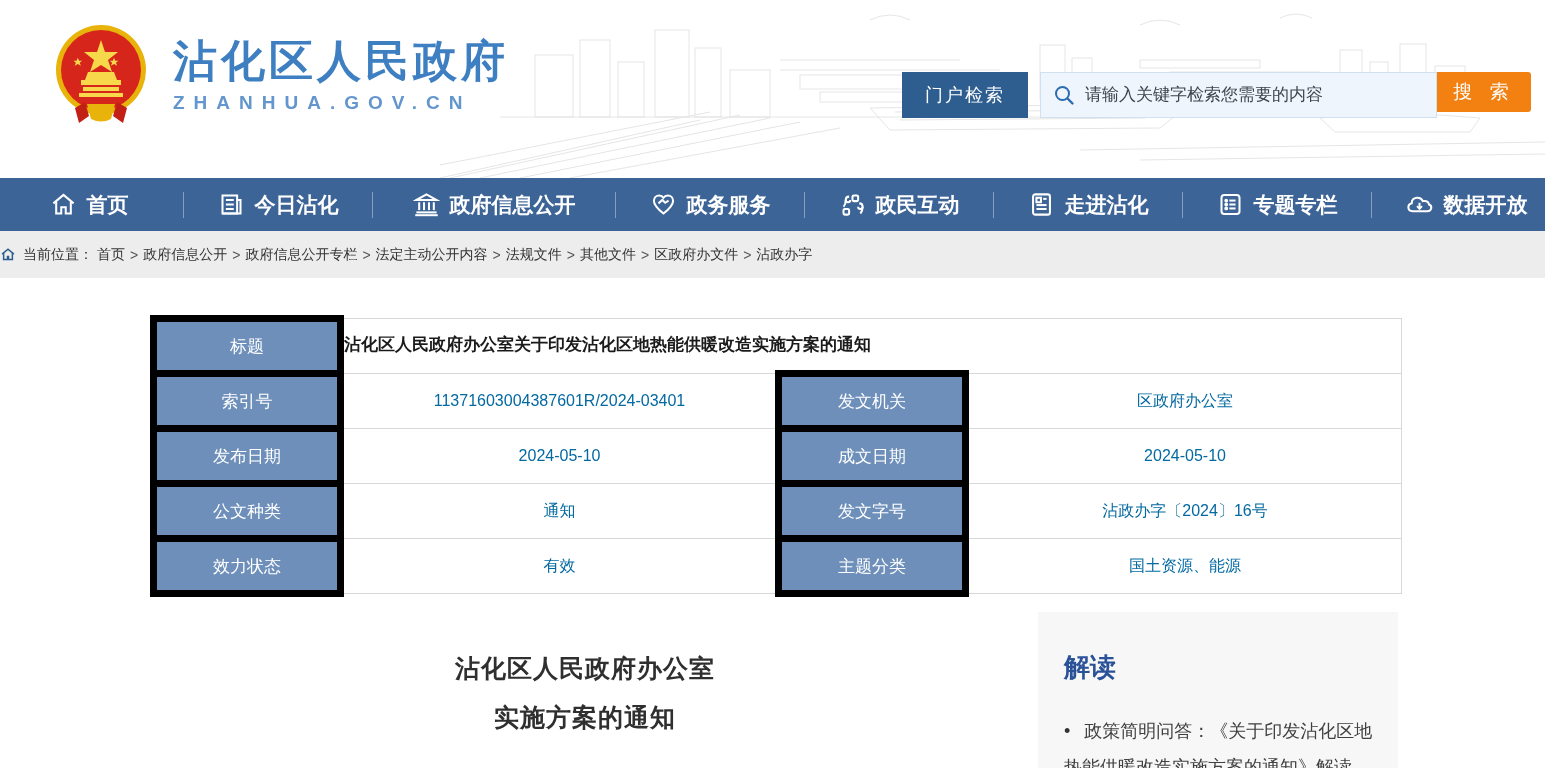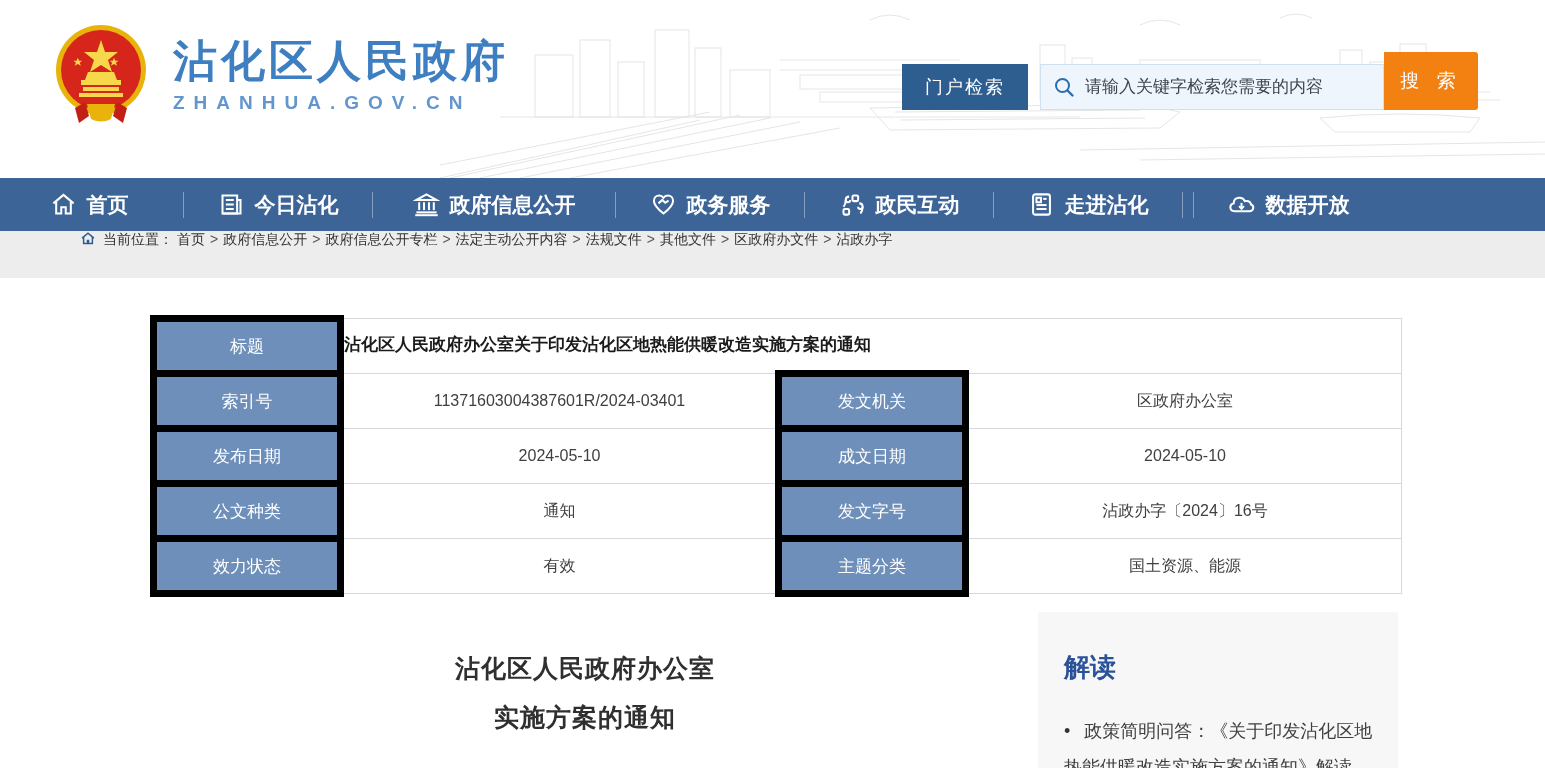--- a/index.html
+++ b/index.html
@@ -8,60 +8,60 @@
 
   
   .header { position: relative; width: 1545px; height: 178px; background: #ffffff; overflow: hidden; border-radius: 17px; }
   .sketch-bg { position: absolute; left: 440px; top: 0; width: 1105px; height: 178px; z-index: 0; opacity: .55; }
   .logo-row { position: absolute; left: 55px; top: 24px; display: flex; align-items: flex-start; z-index: 2; }
   .emblem { width: 92px; height: 102px; }
   .site-text { margin-left: 26px; padding-top: 12px; }
   .site-name { font-size: 44px; font-weight: bold; color: #3e7fc1; letter-spacing: 4px; line-height: 50px; }
   .site-domain { font-size: 19px; color: #6396cd; letter-spacing: 9px; margin-top: 6px; font-weight: bold; }
 
-  .search-row { position: absolute; top: 64px; left: 902px; height: 46px; display: flex; z-index: 2; align-items: flex-end; }
+  .search-row { position: absolute; top: 72px; left: 902px; height: 46px; display: flex; z-index: 2; }
   .portal-btn { width: 126px; height: 46px; background: #2e5d8f; color: #fff; font-size: 18px;
     display: flex; align-items: center; justify-content: center; letter-spacing: 2px; cursor: pointer; }
-  .search-box { width: 344px; height: 46px; margin-left: 12px; background: #eef5fc; border: 1px solid #cfe0f0;
+  .search-box { width: 397px; height: 46px; margin-left: 12px; background: #eef5fc; border: 1px solid #cfe0f0;
     display: flex; align-items: center; padding: 0 12px; }
   .search-box svg { flex: 0 0 auto; }
   .search-input { border: none; outline: none; background: transparent; width: 100%; margin-left: 10px;
     font-size: 17px; color: #333; font-family: inherit; }
   .search-input::placeholder { color: #3f444c; opacity: 1; }
-  .search-btn { width: 94px; height: 58px; background: #f28111; color: #fff; font-size: 19px;
+  .search-btn { width: 94px; height: 40px; background: #f28111; color: #fff; font-size: 19px;
     display: flex; align-items: center; justify-content: center; letter-spacing: 6px; cursor: pointer;
     border-radius: 0 3px 3px 0; }
 
   
   .nav { width: 1545px; height: 53px; background: #3d6497; display: flex; align-items: center; overflow: hidden; }
   .nav-inner { display: flex; align-items: center; width: 1720px; flex: 0 0 auto; }
   .nav-item { display: flex; align-items: center; justify-content: center; width: 178px; flex: 0 0 auto;
     color: #fff; cursor: pointer; }
   .nav-item .nav-icn { display: flex; align-items: center; margin-right: 10px; }
   .nav-item .nav-label { font-size: 21px; font-weight: bold; white-space: nowrap; }
   .nav-divider { width: 1px; height: 26px; background: rgba(255,255,255,.38); flex: 0 0 auto; margin: 0 5px; }
 
   
-  .breadcrumb { width: 1545px; height: 47px; background: #ededed; display: flex; align-items: flex-start;
-    padding-left: 80px; font-size: 14px; color: #333; }
+  .breadcrumb { width: 1545px; height: 47px; background: #ededed; display: flex; align-items: center;
+    font-size: 14px; color: #333; }
   .crumb-home { display: flex; align-items: center; margin-right: 7px; }
   .crumb-prefix { margin-right: 4px; }
   .crumb-item { color: #333; cursor: pointer; white-space: nowrap; }
   .crumb-sep { margin: 0 5px; color: #555; }
 
   
   .content { width: 1545px; background: #fff; }
   .meta-table { margin: 37px 0 0 150px; border-collapse: collapse; table-layout: fixed; width: 1248px; }
   .meta-table col.c-label { width: 187px; }
   .meta-table col.c-val1 { width: 438px; }
   .meta-table col.c-val2 { width: 436px; }
   .meta-table td { height: 55px; vertical-align: middle; }
   .meta-table td.lbl { background: #6d8fba; color: #fff; text-align: center; font-size: 17px;
     border: 7px solid #000000; }
-  .meta-table td.val { background: #fff; border: 1px solid #d8d8d8; color: #404040; font-size: 16px;
+  .meta-table td.val { background: #fff; border: 1px solid #d8d8d8; color: #0369a1; font-size: 16px;
     text-align: center; padding: 0 6px; }
   .meta-table td.val-title { text-align: left; font-weight: bold; color: #1a1a1a; font-size: 17px; padding-left: 0; }
 
   
   .lower { display: flex; margin-left: 150px; width: 1248px; margin-top: 15px; align-items: flex-start; }
   .doc-title { width: 870px; text-align: center; padding-top: 32px; }
   .doc-title div { font-size: 25px; font-weight: bold; color: #2f2f2f; line-height: 49px; letter-spacing: 1px; }
   .interpret-panel { width: 360px; margin-left: 18px; background: #f7f7f7; padding: 38px 22px 30px 26px; min-height: 200px; }
   .interpret-heading { font-size: 26px; font-weight: bold; color: #2a5298; margin-bottom: 28px; }
   .interpret-item { font-size: 18px; color: #404040; line-height: 36px; cursor: pointer; }
@@ -210,20 +210,34 @@
             <rect x="4.5" y="3" width="15" height="18" rx="2"></rect>
             <rect x="7.5" y="6" width="4" height="4"></rect>
             <line x1="13.5" y1="7" x2="16.5" y2="7"></line>
             <line x1="7.5" y1="12.5" x2="16.5" y2="12.5"></line>
             <line x1="7.5" y1="16" x2="16.5" y2="16"></line>
           </svg>
       </span>
       <span class="nav-label">走进沾化</span>
     </div>
     <div class="nav-divider"></div>
+    <div class="nav-item">
+      <span class="nav-icn">
+        <svg width="27" height="27" viewBox="0 0 24 24" fill="none" stroke="#fff" stroke-width="1.8">
+            <rect x="4" y="3.5" width="16" height="17" rx="2.5"></rect>
+            <circle cx="8.2" cy="8.5" r="0.8" fill="#fff"></circle>
+            <circle cx="8.2" cy="12" r="0.8" fill="#fff"></circle>
+            <circle cx="8.2" cy="15.5" r="0.8" fill="#fff"></circle>
+            <line x1="11" y1="8.5" x2="16.5" y2="8.5"></line>
+            <line x1="11" y1="12" x2="16.5" y2="12"></line>
+            <line x1="11" y1="15.5" x2="16.5" y2="15.5"></line>
+          </svg>
+      </span>
+      <span class="nav-label">专题专栏</span>
+    </div>
     <div class="nav-divider"></div>
     <div class="nav-item">
       <span class="nav-icn">
         <svg width="29" height="27" viewBox="0 0 26 24" fill="none" stroke="#fff" stroke-width="1.8">
             <path d="M7 18 Q3 18 3 14.5 Q3 11.5 6 11 Q6 6.5 10.5 6 Q14.5 5.6 16 9 Q16.5 8.8 17.5 8.8 Q21 8.8 21.5 12 Q24 12.8 23.5 15.5 Q23 18 20 18 Z"></path>
             <line x1="13" y1="10.5" x2="13" y2="15.5"></line>
             <path d="M10.8 13.5 L13 15.8 L15.2 13.5"></path>
           </svg>
       </span>
       <span class="nav-label">数据开放</span>

